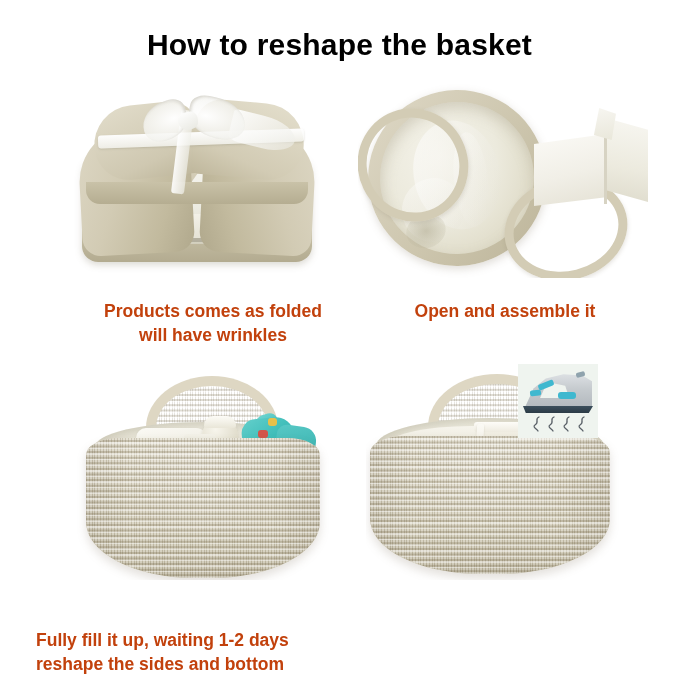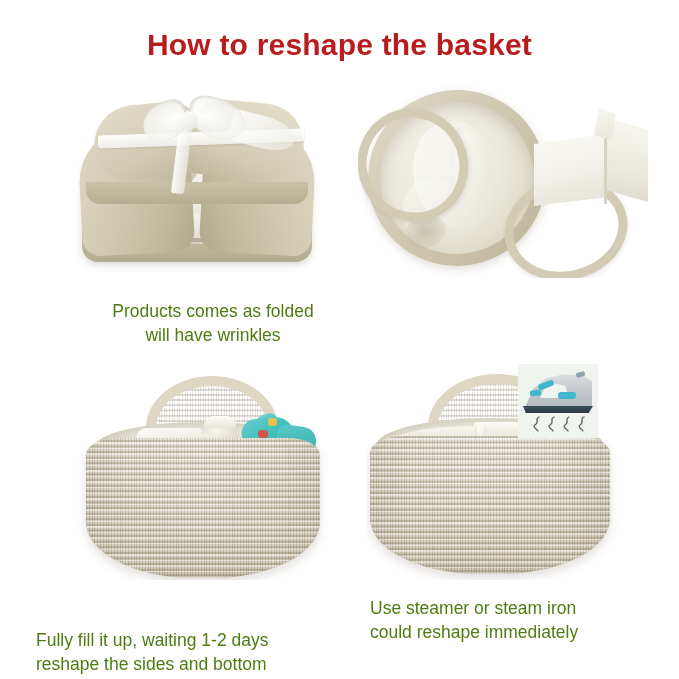--- a/index.html
+++ b/index.html
@@ -14,30 +14,30 @@
     background:#ffffff;
   }
 
   
   .title{
     position:absolute;
     top:28px;left:0;width:679px;
     text-align:center;
     font-size:30px;
     font-weight:bold;
-    color:#b91c1c;
+    color:#000000;
     letter-spacing:.2px;
   }
 
   
   .caption{
     position:absolute;
-    color:#4d7c0f;
+    color:#c2410c;
     font-size:17.5px;
-    font-weight:normal;
+    font-weight:bold;
     line-height:1.38;
     white-space:pre-line;
   }
   .cap-1{top:299px;left:68px;width:290px;text-align:center;}
   .cap-2{top:299px;left:370px;width:270px;text-align:center;}
   .cap-3{top:628px;left:36px;width:330px;text-align:left;}
   .cap-4{top:596px;left:370px;width:290px;text-align:left;}
 
   
   .photo{position:absolute;overflow:hidden;background:#ffffff;}
@@ -446,20 +446,21 @@
       <div class="handle-a rope-tex"></div>
       <div class="handle-b rope-tex"></div>
       <div class="panel">
         <div class="panel-face-l"></div>
         <div class="panel-face-r"></div>
         <div class="panel-edge"></div>
         <div class="panel-tab"></div>
       </div>
     </div>
   </div>
+  <div class="caption cap-2">Open and assemble it</div>
 
   <div class="photo ph3">
     <div class="basket b3">
       <div class="handle rope-tex"></div>
       <div class="basket-mouth"></div>
 
       <div class="item it-patt">
         <i class="pd1"></i>
         <i class="pd2"></i>
         <i class="pd3"></i>
@@ -523,16 +524,14 @@
           <path d="M7 1 C2 3 8 6 3 9 C0 11 5 13 6 15" fill="none" stroke="#5a6168" stroke-width="1.3" stroke-linecap="round"></path>
         </svg>
     </div>
     <div class="steam st4">
       <svg width="10" height="16" viewBox="0 0 10 16">
           <path d="M7 1 C2 3 8 6 3 9 C0 11 5 13 6 15" fill="none" stroke="#5a6168" stroke-width="1.3" stroke-linecap="round"></path>
         </svg>
     </div>
   </div>
 
-  <div class="caption cap-4">Use steamer or steam iron
-could reshape immediately</div>
 
 </div>
 
 </body></html>

